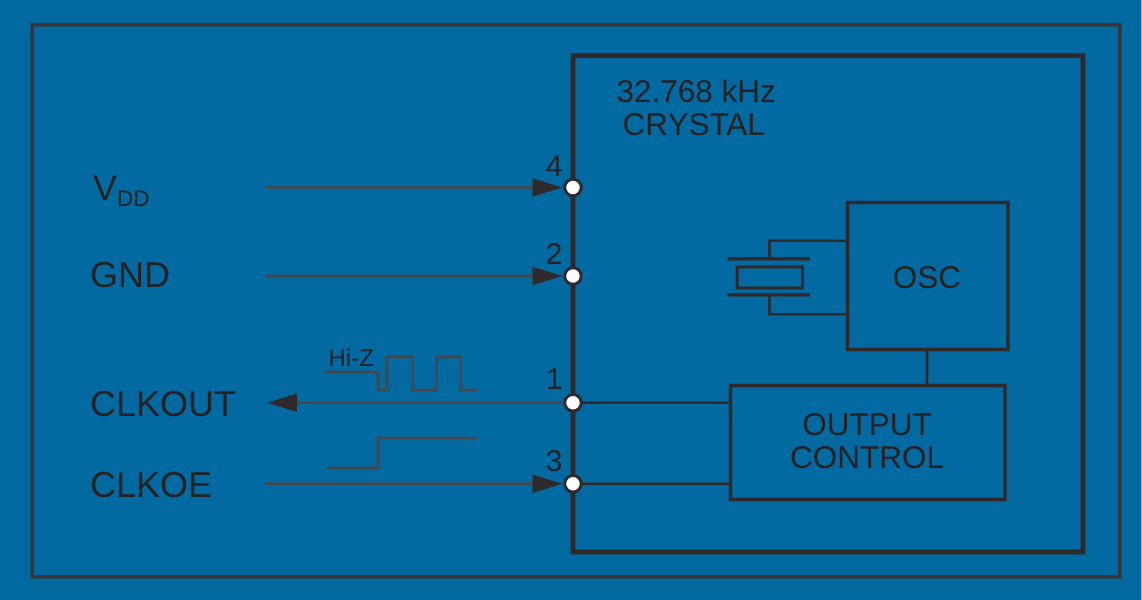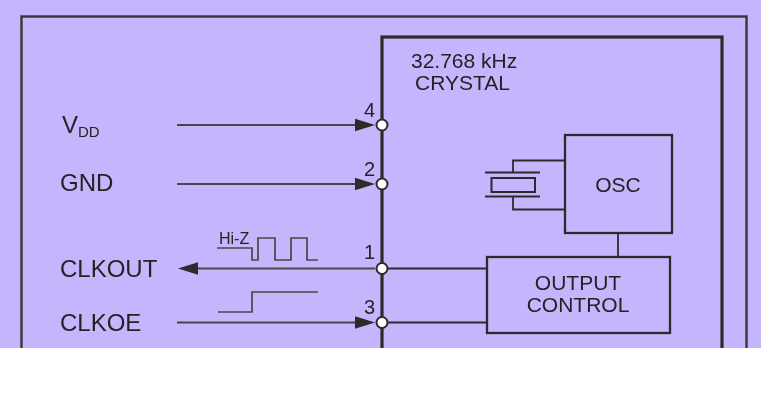--- a/index.html
+++ b/index.html
@@ -1,20 +1,20 @@
 <!DOCTYPE html>
 <html><head>
 <meta charset="utf-8">
 <style>
   html, body { margin: 0; padding: 0; background: #ffffff; }
   .canvas {
     position: relative;
     width: 761px;
-    height: 348px;
-    background: #c4b5fd;
+    height: 400px;
+    background: #0369a1;
     font-family: "Liberation Sans", sans-serif;
     overflow: hidden;
   }
   svg { display: block; }
   text {
     fill: #262223;
     font-family: "Liberation Sans", sans-serif;
   }
   .lbl  { font-size: 24px; }       
   .sub  { font-size: 15px; }       

